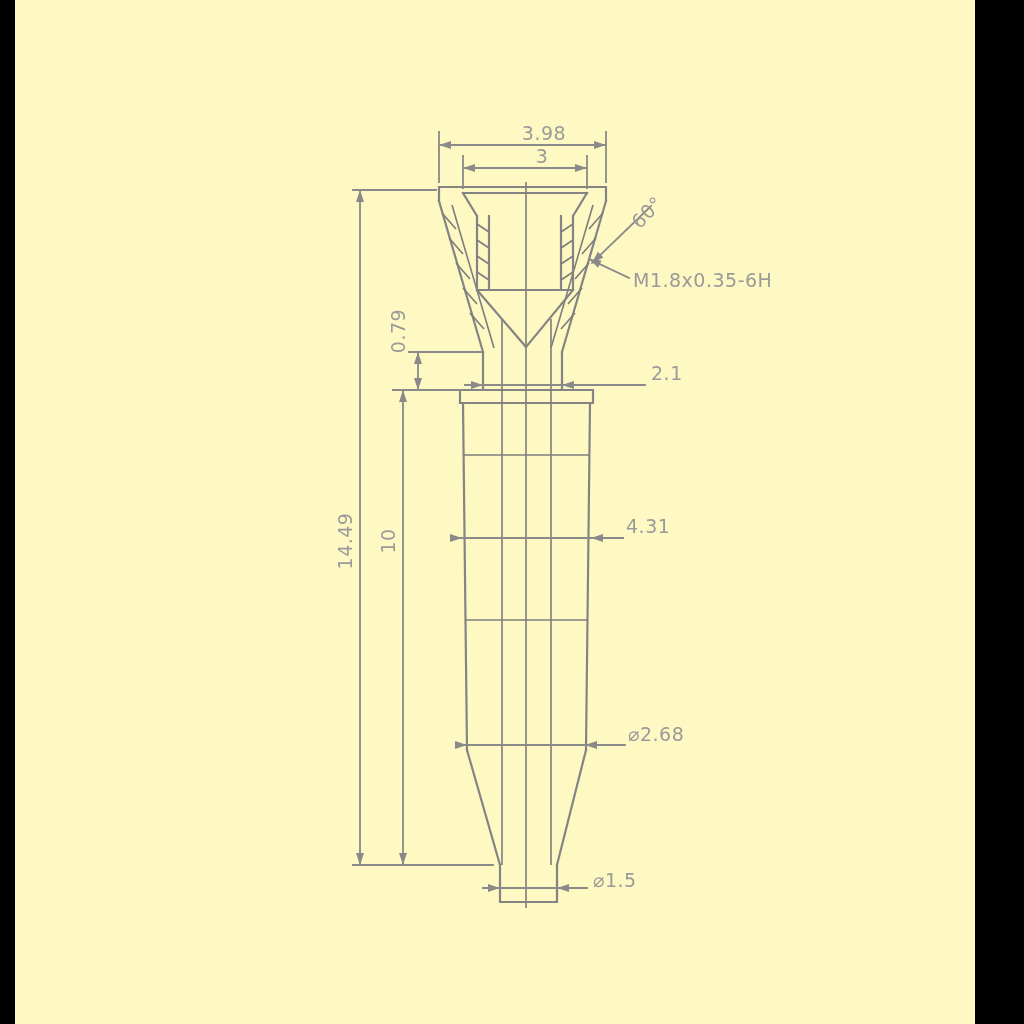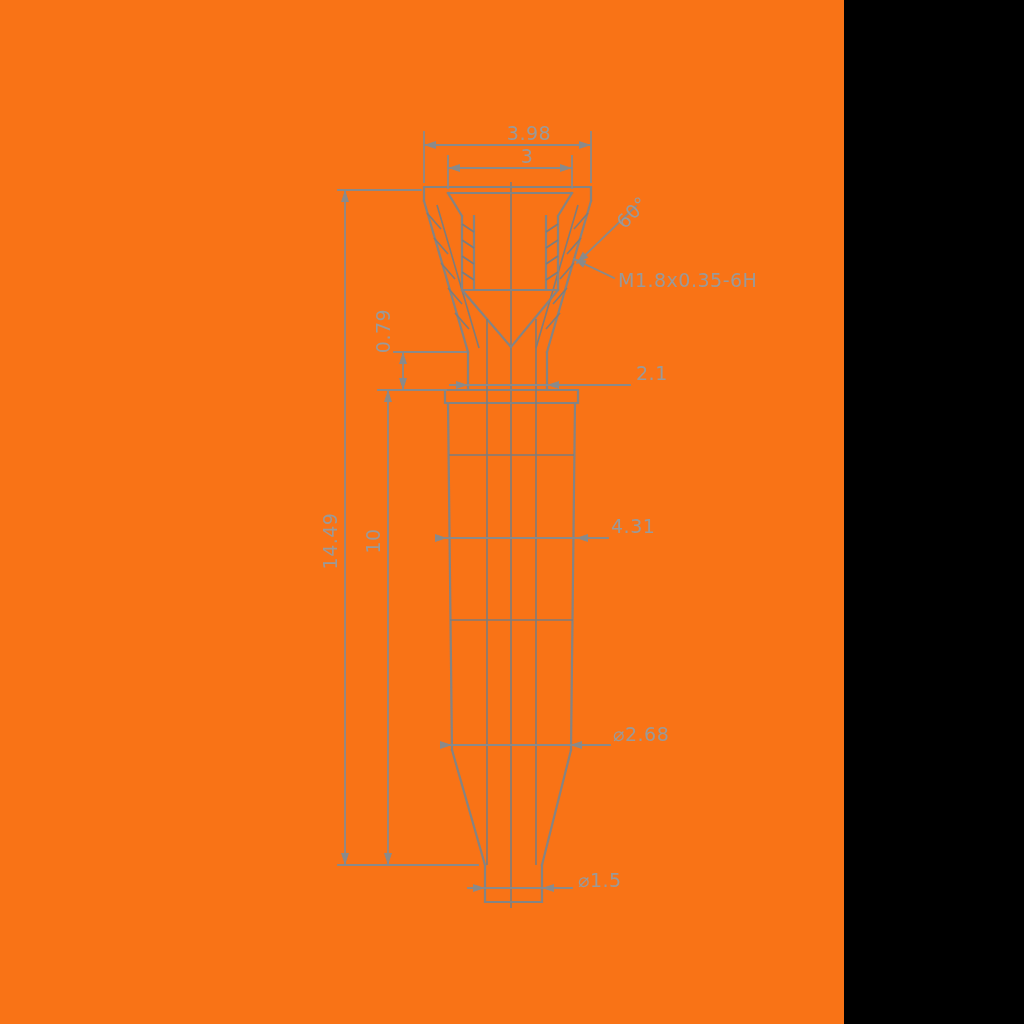--- a/index.html
+++ b/index.html
@@ -1,17 +1,17 @@
 <!DOCTYPE html>
 <html><head>
 <meta charset="utf-8">
 <style>
   html,body{margin:0;padding:0;background:#000;}
-  .stage{position:relative;width:844px;height:1024px;background:#f97316;overflow:hidden;
-         font-family:"DejaVu Sans", sans-serif;}
+  .stage{position:relative;width:960px;height:1024px;background:#fef9c3;overflow:hidden;
+         font-family:"DejaVu Sans", sans-serif;margin-left:15px;}
   svg{position:absolute;left:0;top:0;}
   .part{stroke:#848484;stroke-width:2.2;fill:none;stroke-linecap:square;}
   .thin{stroke:#7d7d7d;stroke-width:1.6;fill:none;}
   .dim{stroke:#8a8a8a;stroke-width:1.8;fill:none;stroke-linecap:square;}
   .arr{fill:#8a8a8a;stroke:none;}
   text{fill:#9a9a9a;font-size:19px;letter-spacing:0.5px;}
   .mid{text-anchor:middle;}
   .start{text-anchor:start;}
 </style>
 </head>

